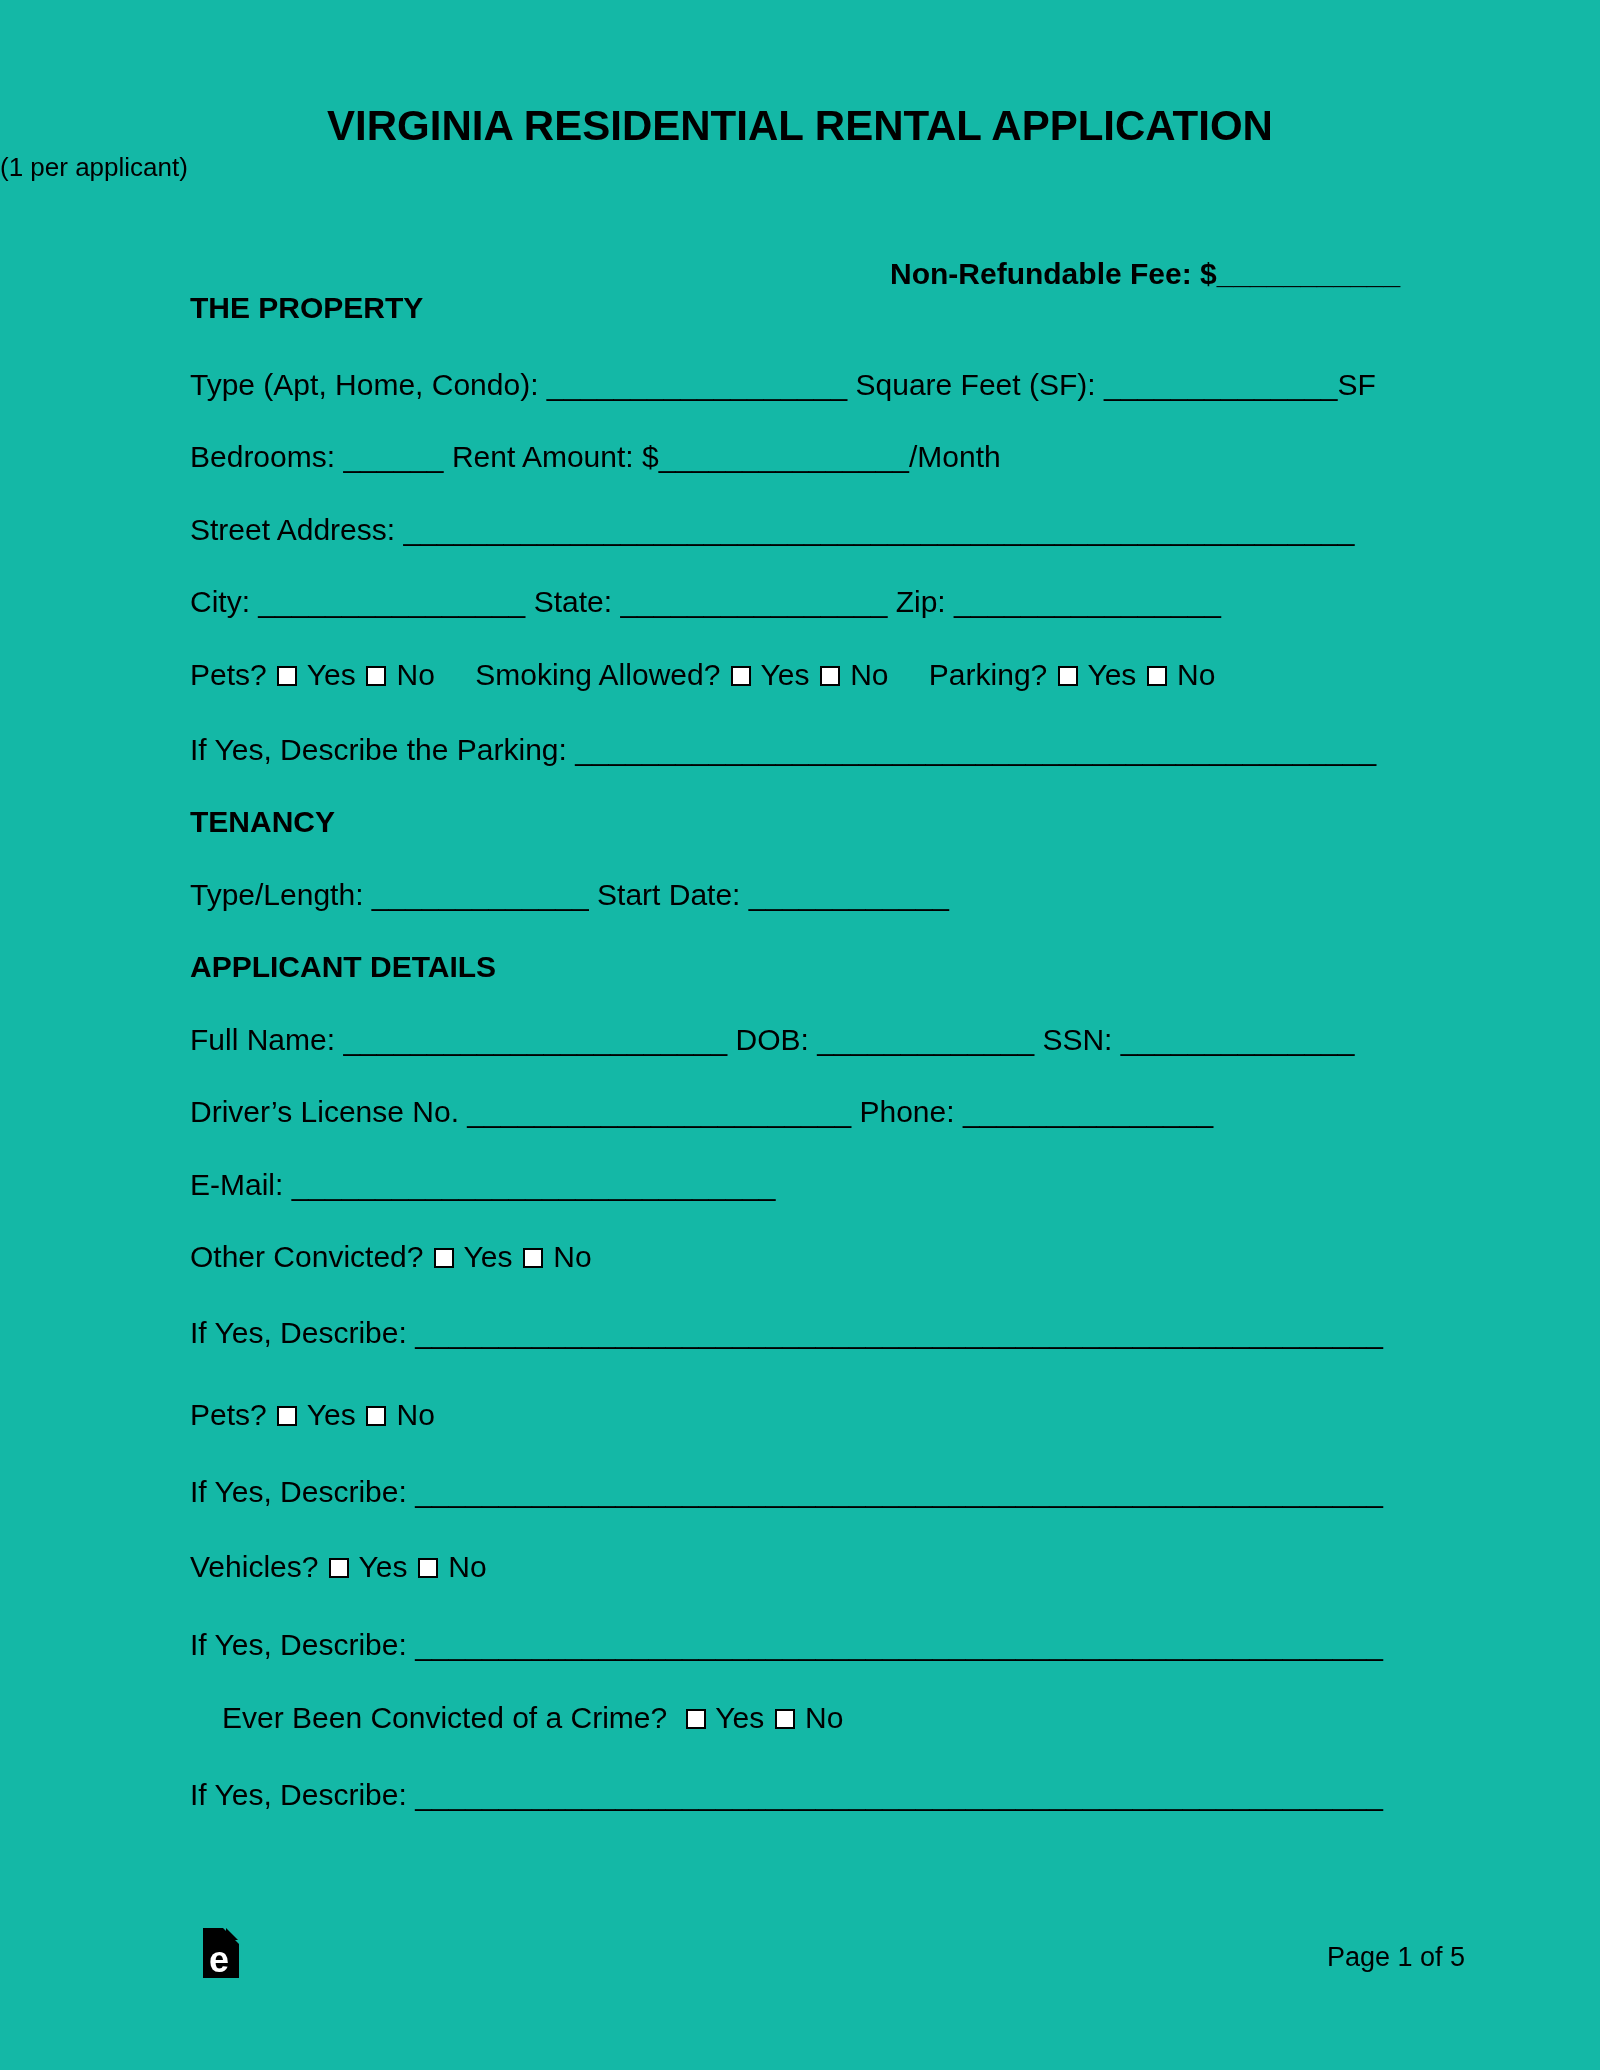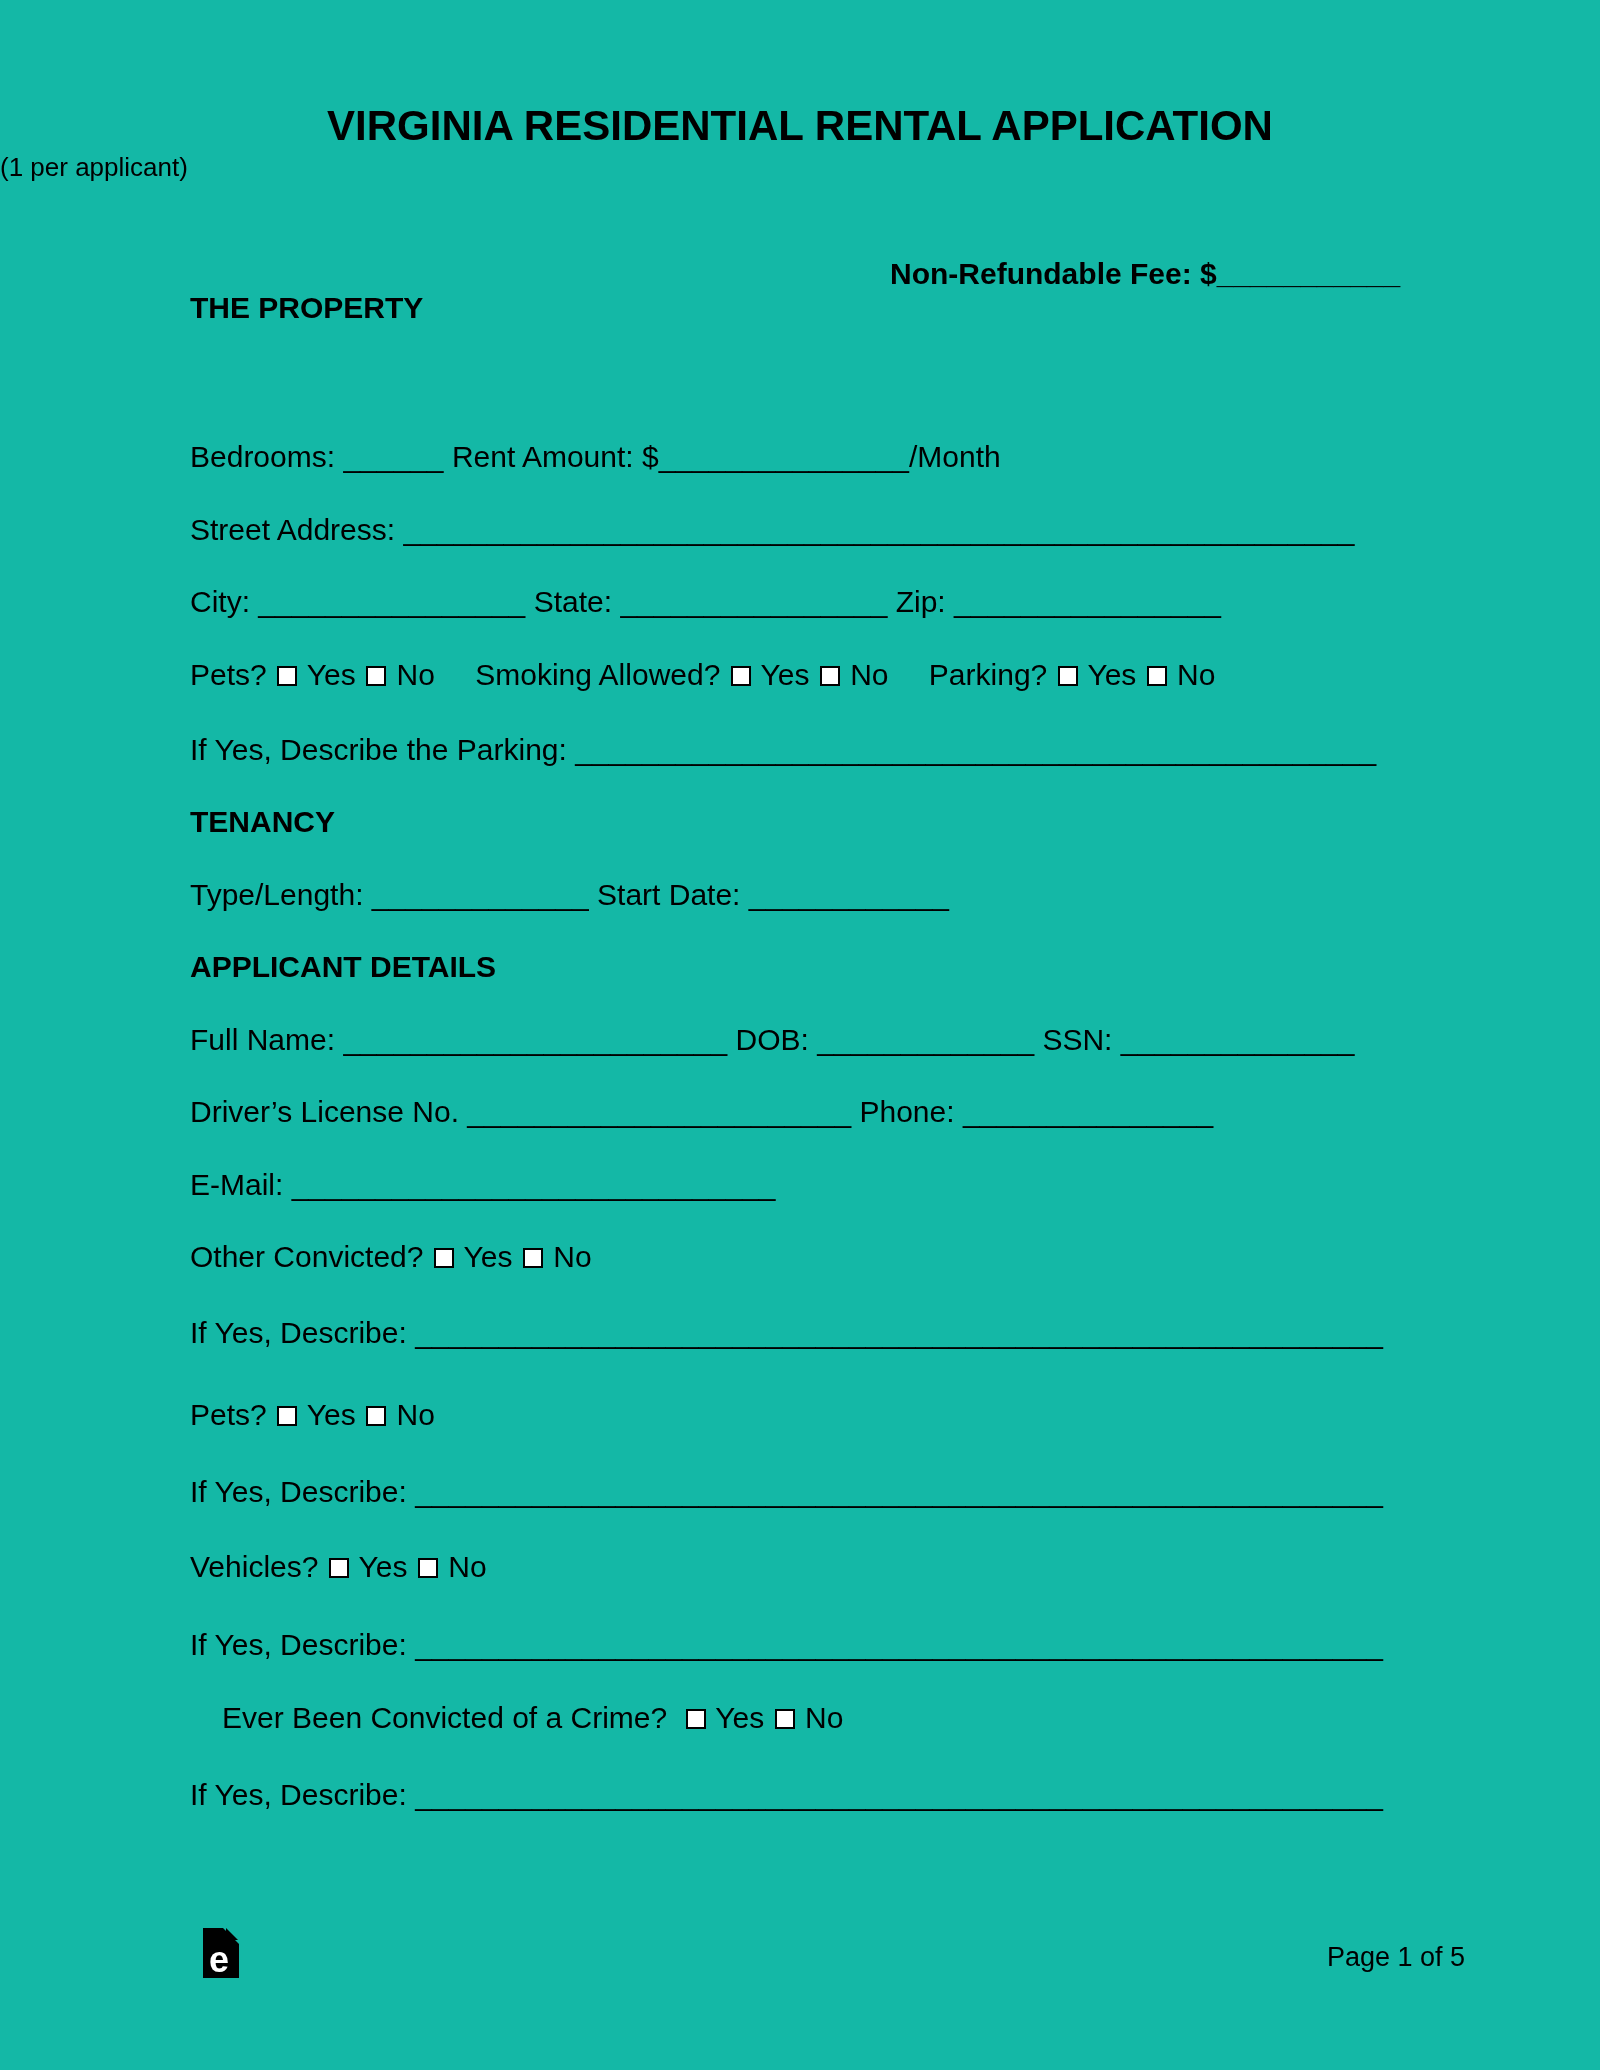--- a/index.html
+++ b/index.html
@@ -69,20 +69,26 @@
 
 <div class="page">
 
   <div class="title">VIRGINIA RESIDENTIAL RENTAL APPLICATION</div>
   <div class="subtitle">(1 per applicant)</div>
 
   <div class="line bold" style="top:255px; left:890px;"><span>Non-Refundable Fee: $</span><span class="blank">___________</span></div>
 
   <div class="line bold" style="top:289px;">THE PROPERTY</div>
 
+  <div class="line" style="top:366px;">
+    <span>Type (Apt, Home, Condo):</span>
+    <span class="blank">__________________</span>
+    <span>Square Feet (SF):</span>
+    <span class="blank">______________</span><span>SF</span>
+  </div>
 
   <div class="line" style="top:438px;">
     <span>Bedrooms:</span>
     <span class="blank">______</span>
     <span>Rent Amount: $</span><span class="blank">_______________</span><span>/Month</span>
   </div>
 
   <div class="line" style="top:511px;">
     <span>Street Address:</span>
     <span class="blank">_________________________________________________________</span>

